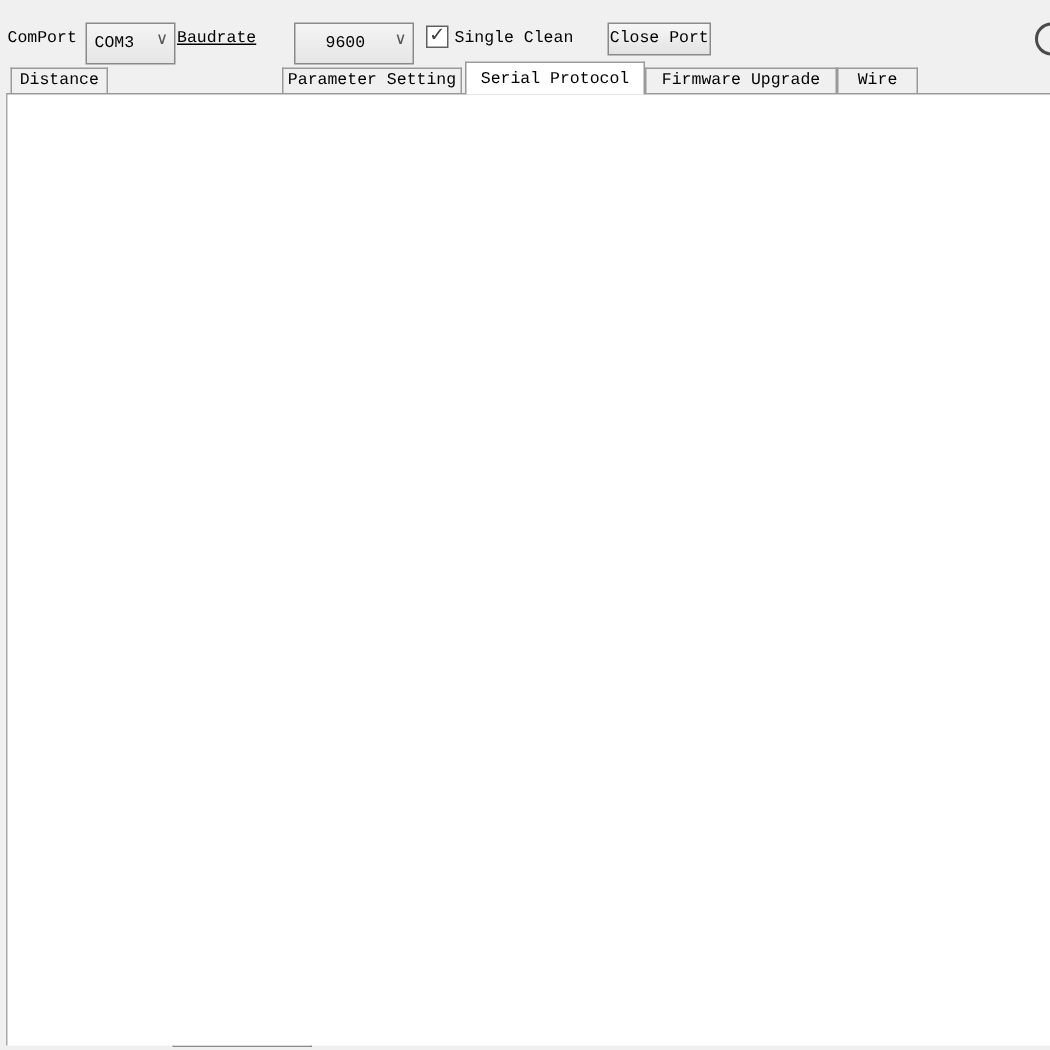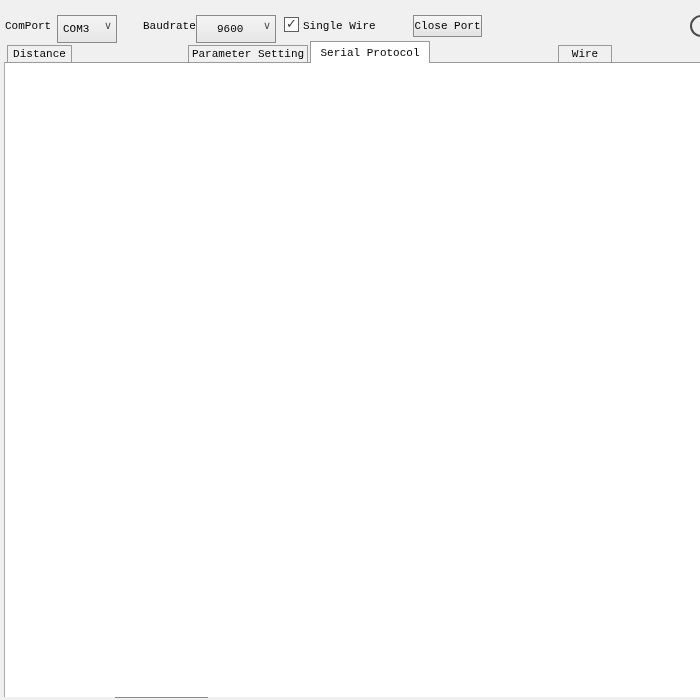--- a/index.html
+++ b/index.html
@@ -9,21 +9,21 @@
   
   .topbar{position:absolute;left:0;top:0;width:700px;height:62px;background:#f0f0f0;}
   .lbl{position:absolute;font-size:11px;color:#000;white-space:nowrap;}
   .combo{position:absolute;height:28px;background:linear-gradient(#f4f4f4,#e6e6e6);
          border:1px solid #8a8a8a;box-sizing:border-box;font-size:11px;
          display:flex;align-items:center;padding-left:5px;color:#000;}
   .combo .chev{position:absolute;right:4px;top:3px;font-size:11px;color:#555;
          font-family:"DejaVu Sans",sans-serif;}
   .btn{position:absolute;background:linear-gradient(#f6f6f6,#e3e3e3);
        border:1px solid #8a8a8a;box-sizing:border-box;font-size:11px;color:#000;
-       display:flex;align-items:center;justify-content:center;font-family:"Liberation Mono",monospace;margin-left:8px;}
+       display:flex;align-items:center;justify-content:center;font-family:"Liberation Mono",monospace;}
   .cb{position:absolute;width:13px;height:13px;background:#fff;border:1px solid #606060;
       box-sizing:content-box;}
   .cb.checked::after{content:"✓";position:absolute;left:1px;top:-2px;font-size:13px;
       font-weight:bold;color:#3c3c3c;font-family:"DejaVu Sans",sans-serif;}
   .circle-ind{position:absolute;left:690,top:15px;width:18px;height:18px;border:2px solid #4a4a4a;
       border-radius:50%;background:#f0f0f0;}
 
   
   .tab{position:absolute;top:45px;height:17px;background:#f0f0f0;border:1px solid #9a9a9a;
        border-bottom:none;box-sizing:border-box;font-size:11px;display:flex;
@@ -59,34 +59,35 @@
 <body>
 
 <div id="screen">
 
   <div class="topbar">
     <span class="lbl" style="left:5px;top:20px;">ComPort</span>
     <div class="combo" style="left:57px;top:15px;width:60px;">
       <span>COM3</span>
       <span class="chev">∨</span>
     </div>
-    <span class="lbl" style="left:143px;top:20px;">Baudrate</span>
+    <span class="lbl" style="left:118px;top:20px;text-decoration:underline;">Baudrate</span>
     <div class="combo" style="left:196px;top:15px;width:80px;padding-left:20px;">
       <span>9600</span>
       <span class="chev">∨</span>
     </div>
     <span class="cb checked" style="left:284px;top:17px;"></span>
-    <span class="lbl" style="left:303px;top:20px;">Single Wire</span>
+    <span class="lbl" style="left:303px;top:20px;">Single Clean</span>
     <div class="btn" style="left:405px;top:15px;width:69px;height:22px;">Close Port</div>
     <div class="circle-ind" style="left:690px;top:15px;"></div>
   </div>
 
   <div class="tab" style="left:7px;width:65px;text-align:center;">Distance</div>
   <div class="tab" style="left:188px;width:120px;">Parameter Setting</div>
   <div class="tab active" style="left:310px;width:120px;">Serial Protocol</div>
+  <div class="tab" style="left:430px;width:128px;">Firmware Upgrade</div>
   <div class="tab" style="left:558px;width:54px;">Wire</div>
 
   <div class="panel"></div>
 
   <div class="groupbox" style="left:13px;top:84px;width:692px;height:400px;">
     <span class="glabel">Receive</span>
   </div>
 
   <div class="rxlog">
     <div class="rxline">[000.21.14.553] RX: FF 07 63 69</div>

